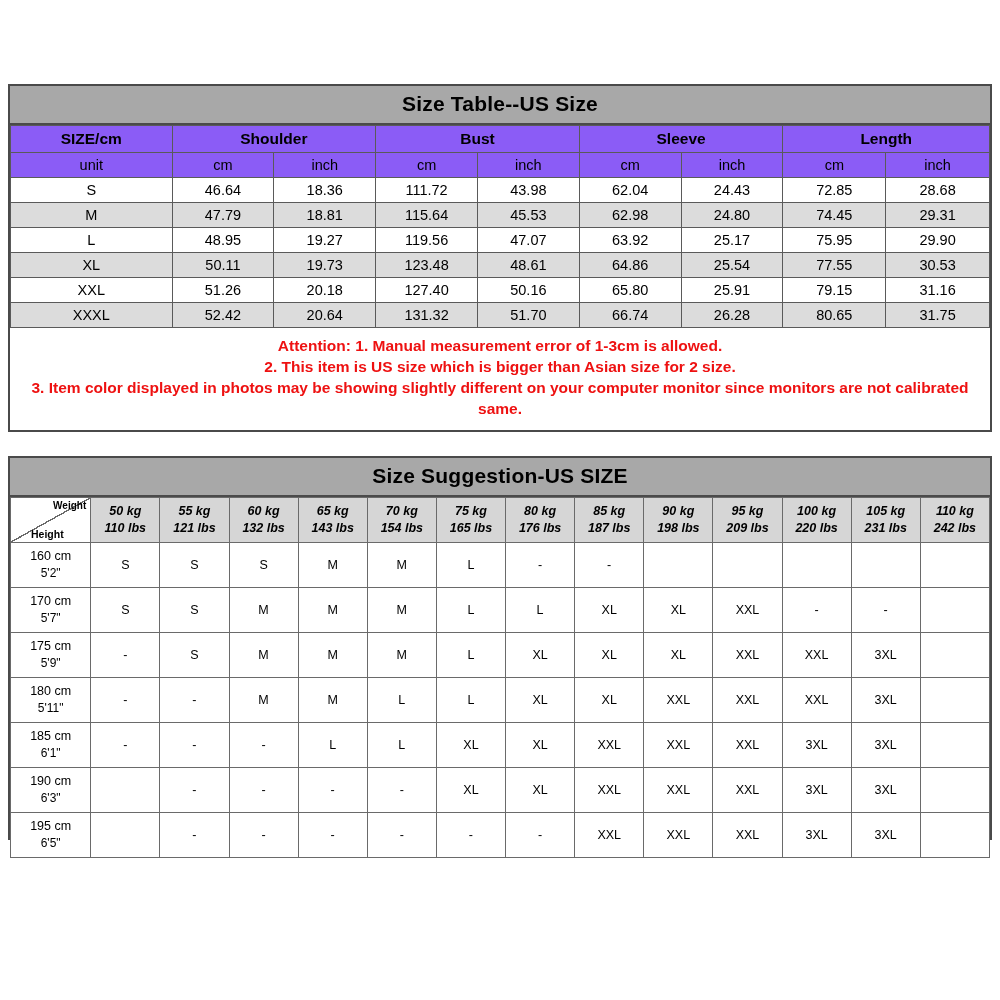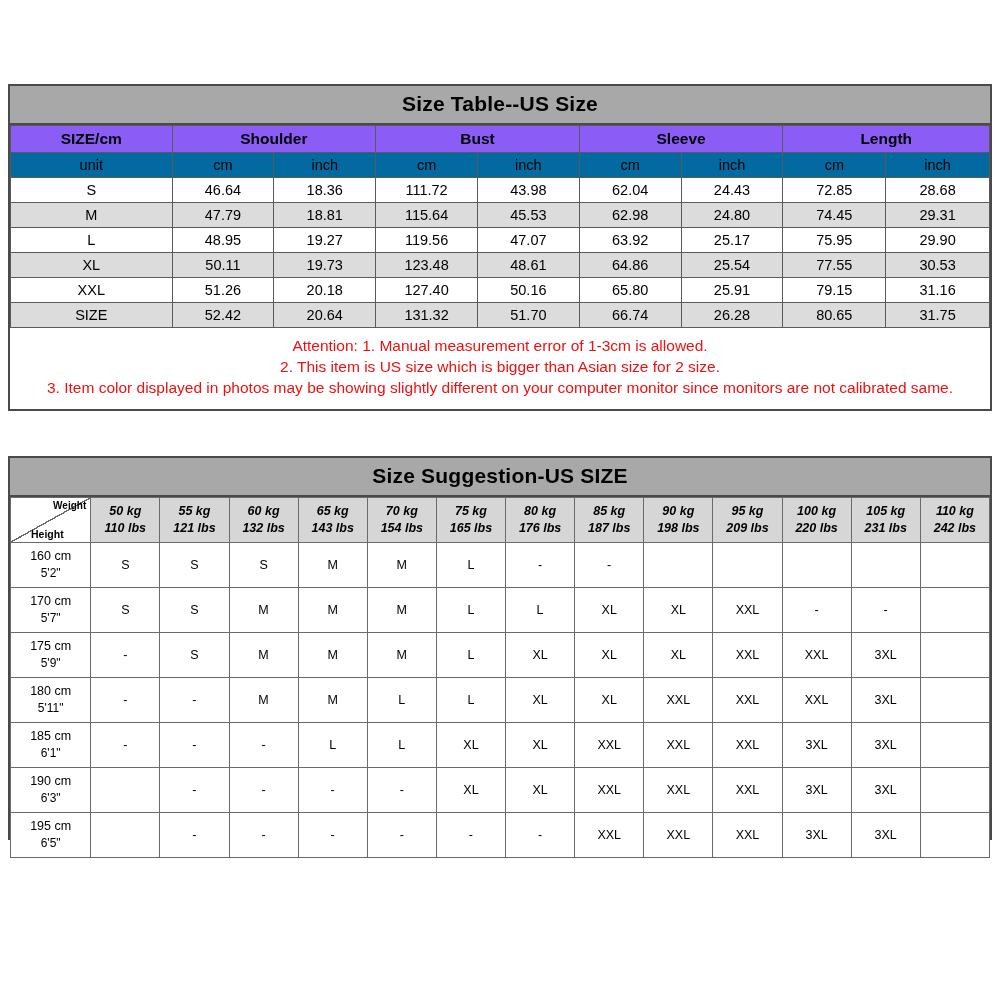--- a/index.html
+++ b/index.html
@@ -56,30 +56,30 @@
     font-weight: normal;
     padding: 4px 2px;
     height: 22px;
     box-sizing: border-box;
   }
   table.grid th {
     font-weight: bold;
     font-size: 15.5px;
   }
   .hdr-row th { background: #8b5cf6; }
-  .unit-row td { background: #0369a1; font-weight: bold; }
+  .unit-row td { background: #8b5cf6; font-weight: bold; }
   .r-white td { background: #ffffff; }
   .r-gray td { background: #dcdcdc; }
   .first-col { font-weight: normal; }
 
   .attention {
     padding: 8px 10px 10px 10px;
     color: #ee1111;
     font-size: 15.5px;
-    font-weight: normal;
+    font-weight: bold;
     text-align: center;
     line-height: 1.35;
   }
   .attention div { white-space: nowrap; }
   .attention div.wrap { white-space: normal; }
 
   
   #suggestion-block {
     top: 456px;
     width: 984px;
@@ -237,21 +237,21 @@
           <td>51.26</td>
           <td>20.18</td>
           <td>127.40</td>
           <td>50.16</td>
           <td>65.80</td>
           <td>25.91</td>
           <td>79.15</td>
           <td>31.16</td>
         </tr>
         <tr class="r-gray">
-          <td class="first-col">SIZE</td>
+          <td class="first-col">XXXL</td>
           <td>52.42</td>
           <td>20.64</td>
           <td>131.32</td>
           <td>51.70</td>
           <td>66.74</td>
           <td>26.28</td>
           <td>80.65</td>
           <td>31.75</td>
         </tr>
       </tbody>

